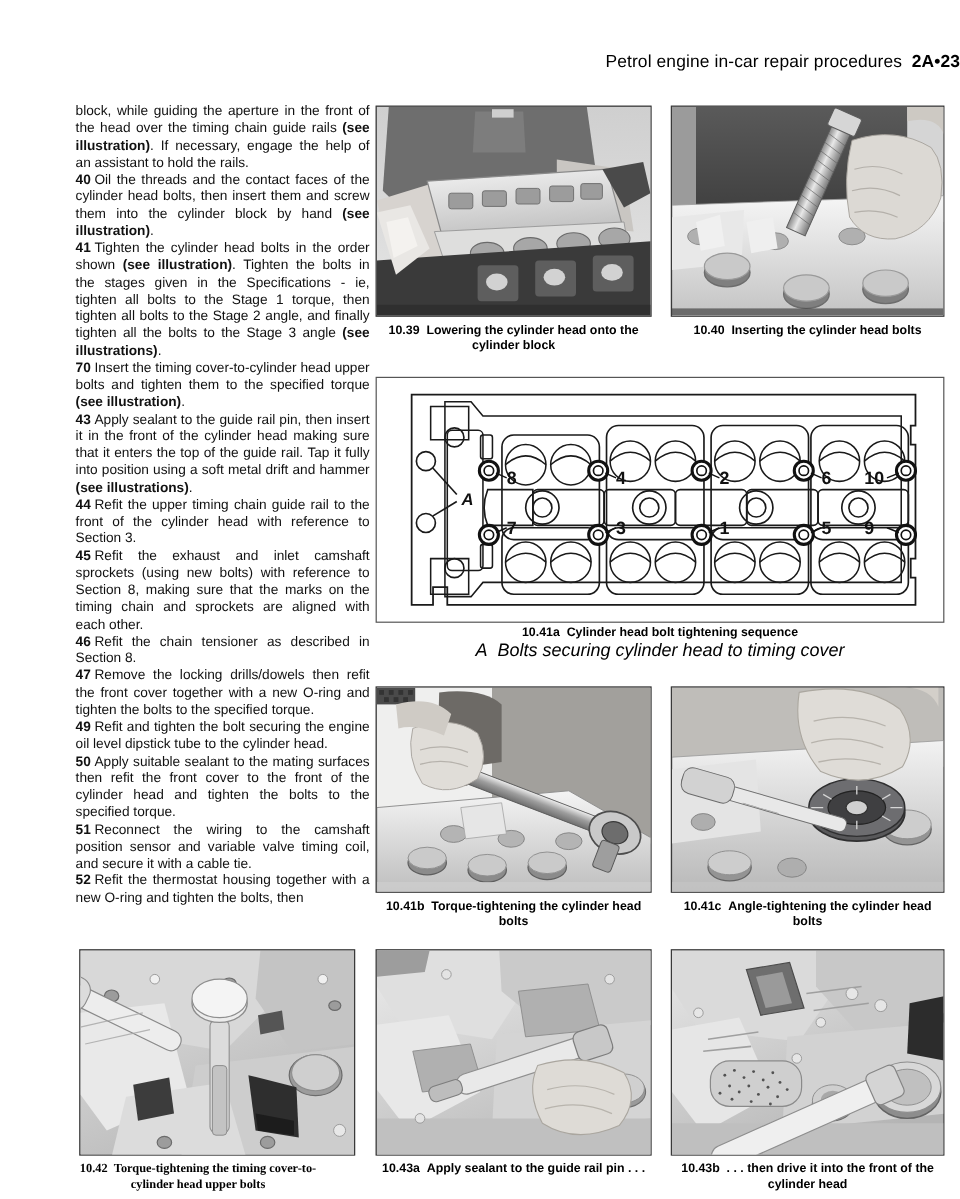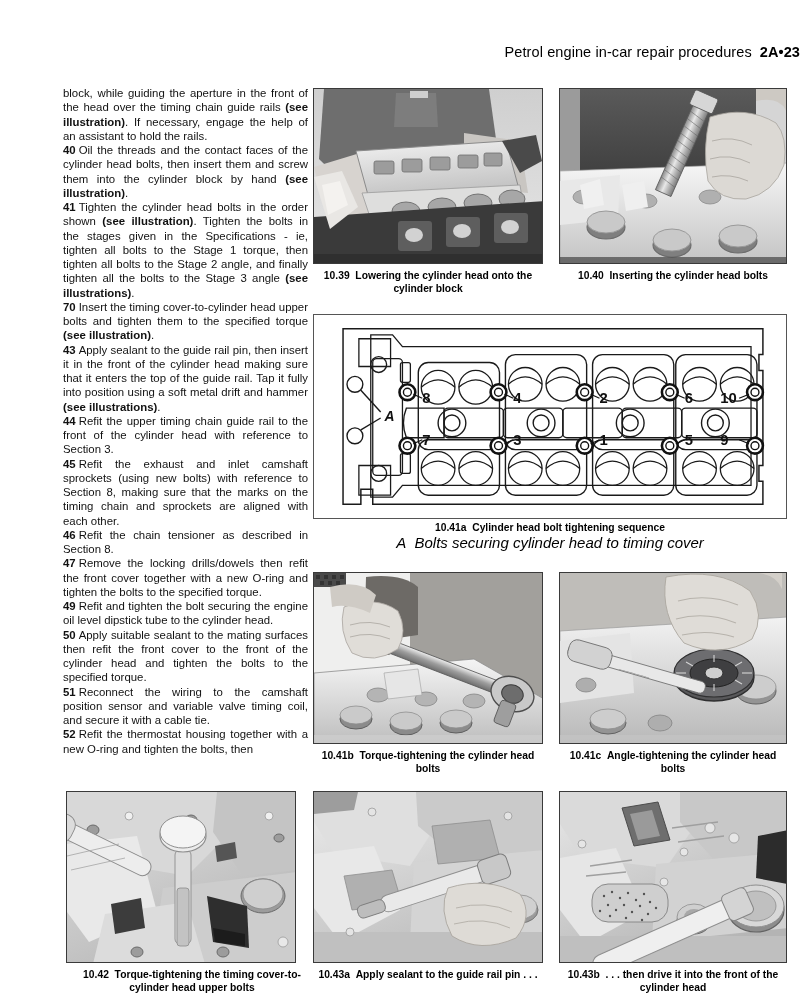--- a/index.html
+++ b/index.html
@@ -618,21 +618,21 @@
       <g stroke="#a5a5a5" stroke-width="1" fill="none" opacity="0.8">
         <path d="M0 64 L52 52"></path>
           <path d="M4 78 L58 66"></path>
       </g>
       <circle cx="62" cy="24" r="4" fill="#f0f0f0" stroke="#9a9a9a" stroke-width="0.8"></circle>
       <circle cx="202" cy="24" r="4" fill="#f0f0f0" stroke="#9a9a9a" stroke-width="0.8"></circle>
       <circle cx="216" cy="150" r="5" fill="#e8e8e8" stroke="#9a9a9a" stroke-width="0.8"></circle>
     </svg>
   </div>
 </div>
-<div class="cap" style="left:77px;top:969px;width:230px;">
+<div class="cap" style="left:50px;top:969px;width:230px;font-family:Liberation Serif, serif;">
   <span class="cap-num">10.42</span>&nbsp;&nbsp;<span>Torque-tightening the timing cover-to-cylinder head upper bolts</span>
 </div>
 
 <div class="fig" style="left:313px;top:791px;width:230px;height:172px;">
   <div class="photo">
     <svg viewBox="0 0 230 172" width="230" height="172" preserveAspectRatio="none">
       <defs>
         <linearGradient id="g43abg" x1="0" y1="0" x2="0.5" y2="1">
           <stop offset="0" stop-color="#ececec"></stop>
             <stop offset="1" stop-color="#bcbcbc"></stop>

